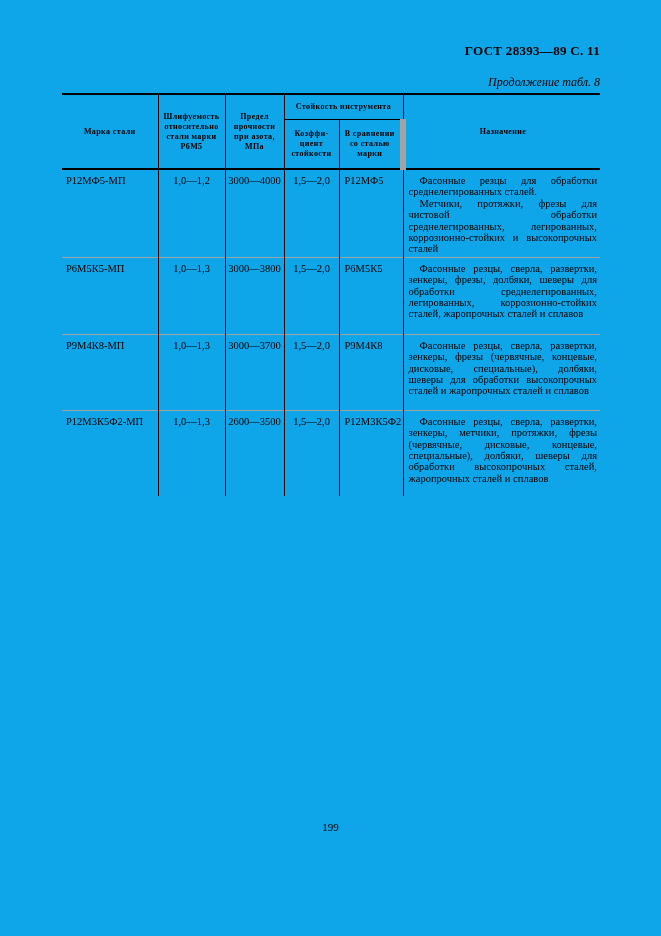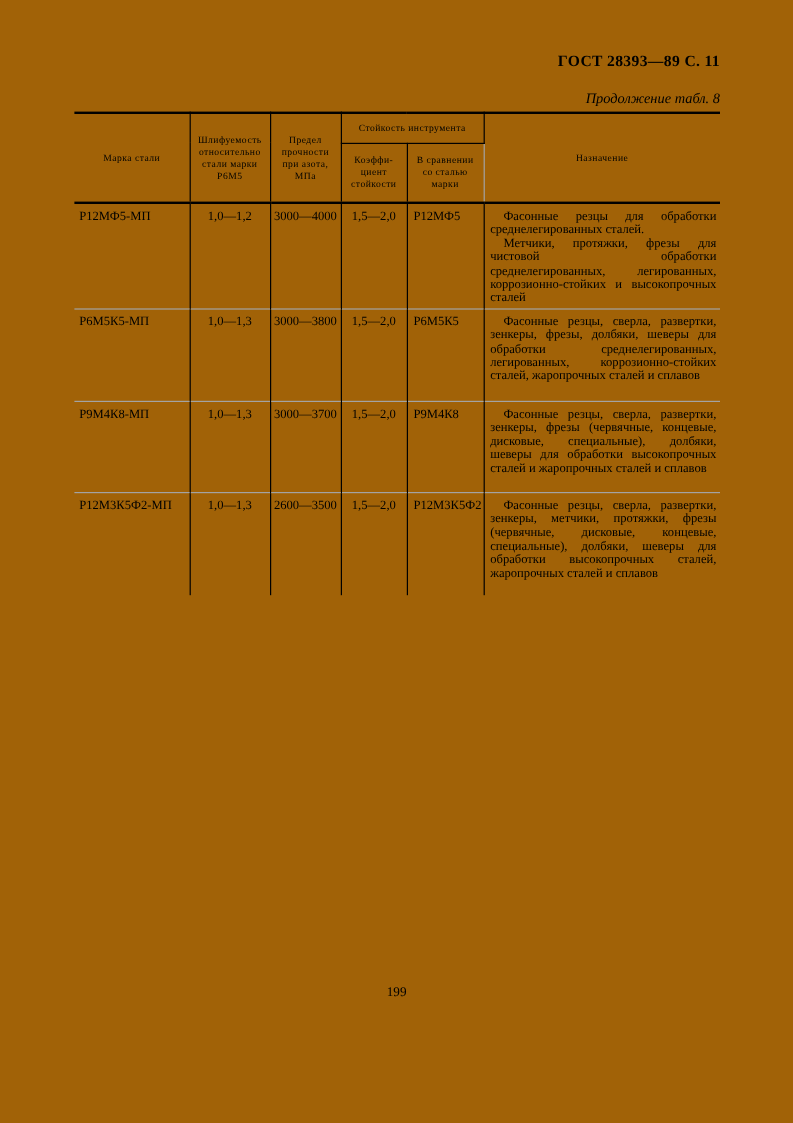--- a/index.html
+++ b/index.html
@@ -2,21 +2,21 @@
 <html><head>
 <meta charset="utf-8">
 <style>
   * { box-sizing: border-box; }
   html, body { margin: 0; padding: 0; background: #e8e8e8; }
   .page {
     position: relative;
     width: 661px;
     height: 936px;
     margin: 0 auto;
-    background: #a16207;
+    background: #0ea5e9;
     color: #000;
     font-family: "Liberation Serif", "DejaVu Serif", serif;
     overflow: hidden;
   }
   .gost-header {
     position: absolute;
     top: 43px;
     right: 61px;
     font-size: 13px;
     font-weight: bold;
@@ -40,24 +40,24 @@
     table-layout: fixed;
     border-top: 2px solid #000;
   }
   th, td {
     border-right: 1px solid #000;
     padding: 0;
     vertical-align: top;
     overflow: hidden;
   }
   tr > *:last-child { border-right: none; }
-  thead tr.sub th:last-child { border-right: 1px solid #a3a3a3; }
+  thead tr.sub th:last-child { border-right: 6px solid #a3a3a3; }
 
   thead th {
-    font-weight: normal;
+    font-weight: bold;
     font-size: 8px;
     line-height: 10px;
     text-align: center;
     vertical-align: middle;
     padding: 2px 3px;
     letter-spacing: 0.4px;
   }
   th.durability-header { border-bottom: 1px solid #000; }
 
   tbody tr:first-child td { border-top: 2px solid #000; }

